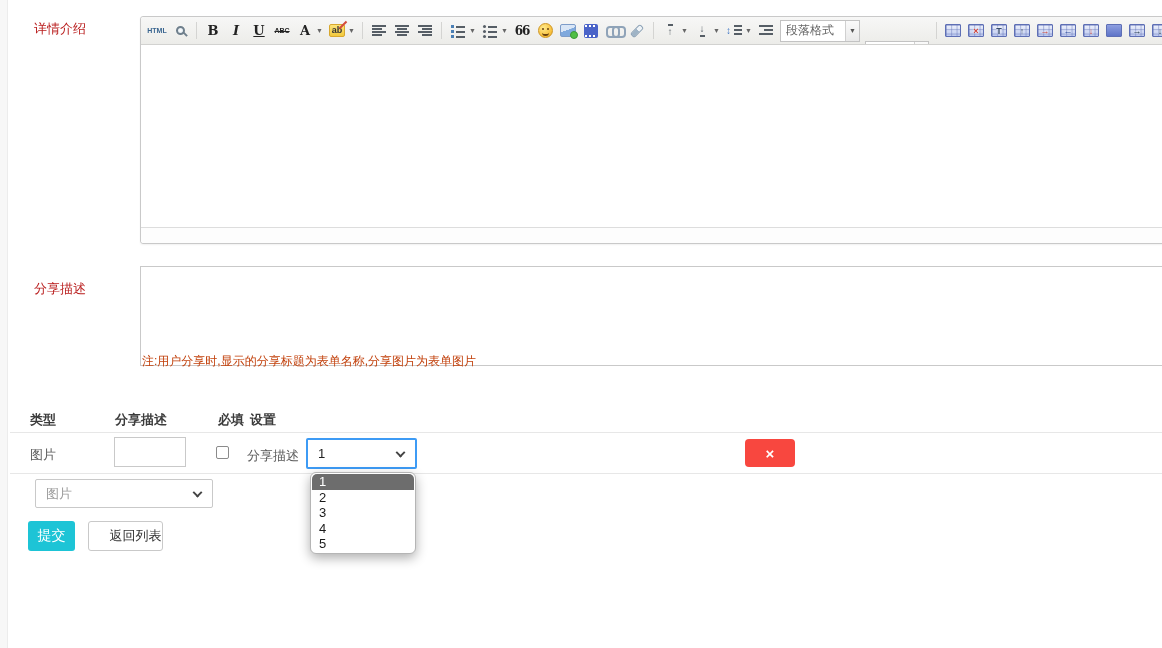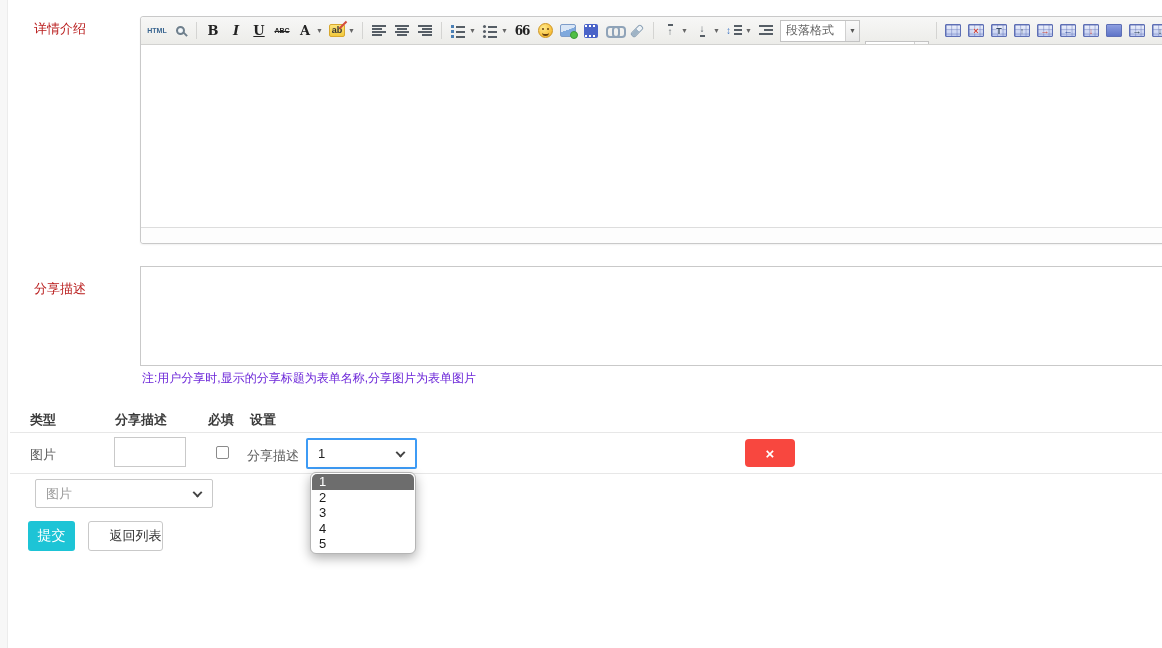--- a/index.html
+++ b/index.html
@@ -107,21 +107,21 @@
 
   .tsel { height:22px; border:1px solid #c3c3c3; background:#fff; display:inline-flex; align-items:center;
           font-size:12px; color:#666; margin:0 2px; flex:none; cursor:pointer; }
   .tsel .lab { padding:0 5px; flex:1; overflow:hidden; }
   .tsel .arr { width:14px; height:100%; border-left:1px solid #d0d0d0; display:flex; align-items:center;
                justify-content:center; font-size:7px; color:#555; background:linear-gradient(#fafafa,#e9e9e9); }
 
   
   .share-textarea { left:140px; top:266px; width:1040px; height:100px; border:1px solid #c9c9c9;
       resize:none; font-family:inherit; font-size:13px; padding:6px; background:#fff; }
-  .share-note { left:142px; top:370px; font-size:12px; color:#6d28d9; }
+  .share-note { left:142px; top:353px; font-size:12px; color:#c2410c; }
 
   
   .th { top:411px; font-size:13px; font-weight:bold; color:#3c3c3c; }
   .hr { left:10px; width:1152px; height:1px; background:#e7e7e7; }
   .row-label { font-size:13px; color:#5a5a5a; }
   .name-input { left:114px; top:437px; width:72px; height:30px; border:1px solid #c9c9c9;
       font-size:13px; padding:0 6px; }
   .cb { left:216px; top:446px; width:13px; height:13px; border:1px solid #8b8b8b; border-radius:2px;
       background:#fff; cursor:pointer; }
   .sel { background:#fff; display:flex; align-items:center; cursor:pointer; }
@@ -300,21 +300,21 @@
   <div class="edit-area" contenteditable="true" style=""></div>
   <div class="statusbar"></div>
 </div>
 
 <div class="abs form-label" style="left:34px; top:280px;">分享描述</div>
 <textarea class="abs share-textarea" style=""></textarea>
 <div class="abs share-note">注:用户分享时,显示的分享标题为表单名称,分享图片为表单图片</div>
 
 <div class="abs th" style="left:30px;font-family:Liberation Serif, serif;">类型</div>
 <div class="abs th" style="left:115px;">分享描述</div>
-<div class="abs th" style="left:208px;">必填</div>
+<div class="abs th" style="left:218px;">必填</div>
 <div class="abs th" style="left:250px;font-family:Liberation Serif, serif;">设置</div>
 
 <div class="abs hr" style="top:432px;"></div>
 
 <div class="abs row-label" style="left:30px; top:446px;">图片</div>
 <input class="abs name-input" type="text" value="" style="">
 <span class="abs cb"></span>
 <div class="abs row-label" style="left:247px; top:447px;">分享描述</div>
 
 <div class="abs sel max-select">

